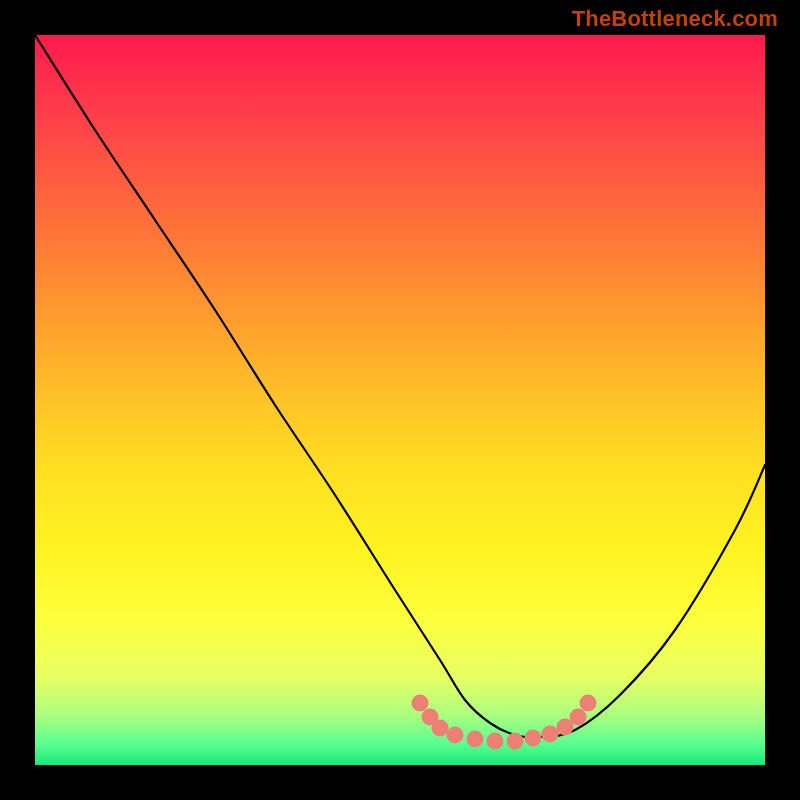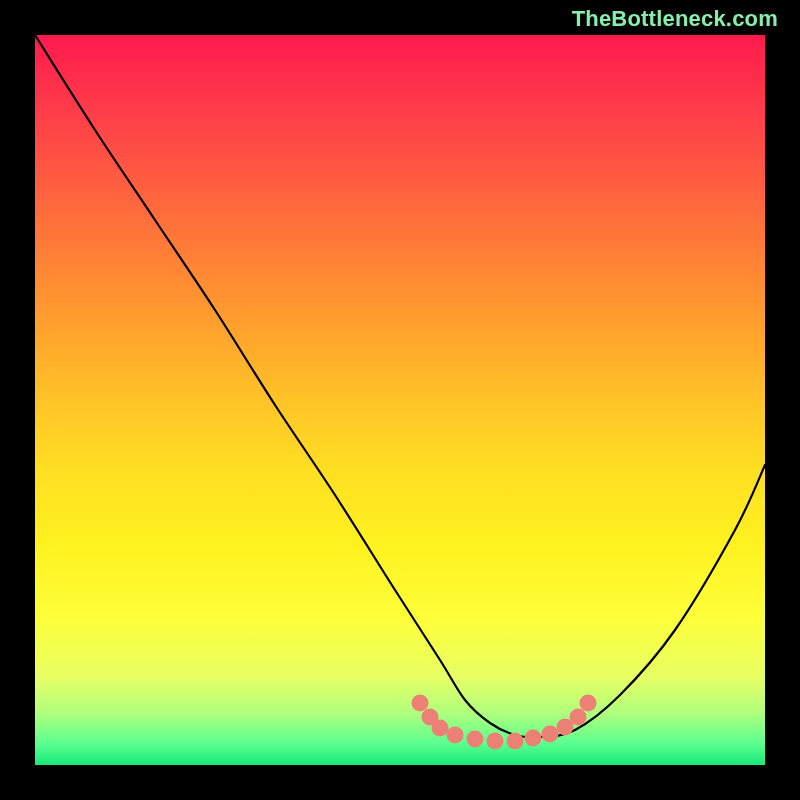--- a/index.html
+++ b/index.html
@@ -53,21 +53,21 @@
     position: absolute;
     left: 0;
     top: 0;
     width: 730px;
     height: 730px;
   }
   .watermark {
     position: absolute;
     top: 6px;
     right: 22px;
-    color: #86efac;
+    color: #c2410c;
     font-size: 22px;
     font-weight: 600;
     letter-spacing: 0.2px;
   }
 </style>
 </head>
 <body>
 
 <div class="frame">
 

